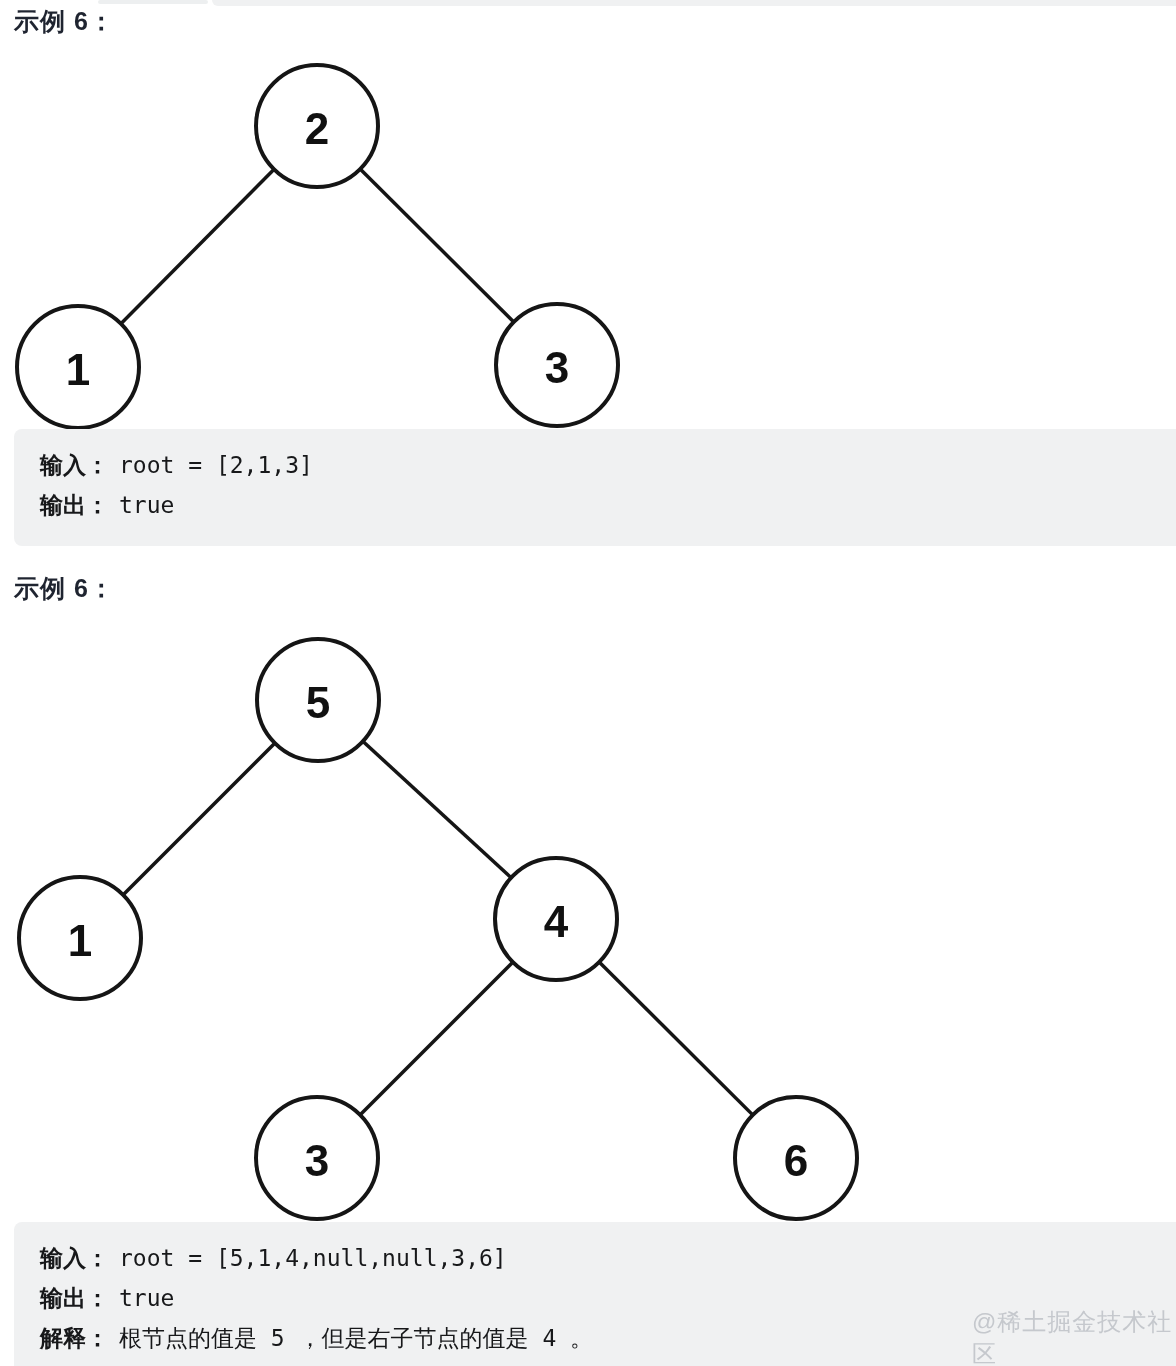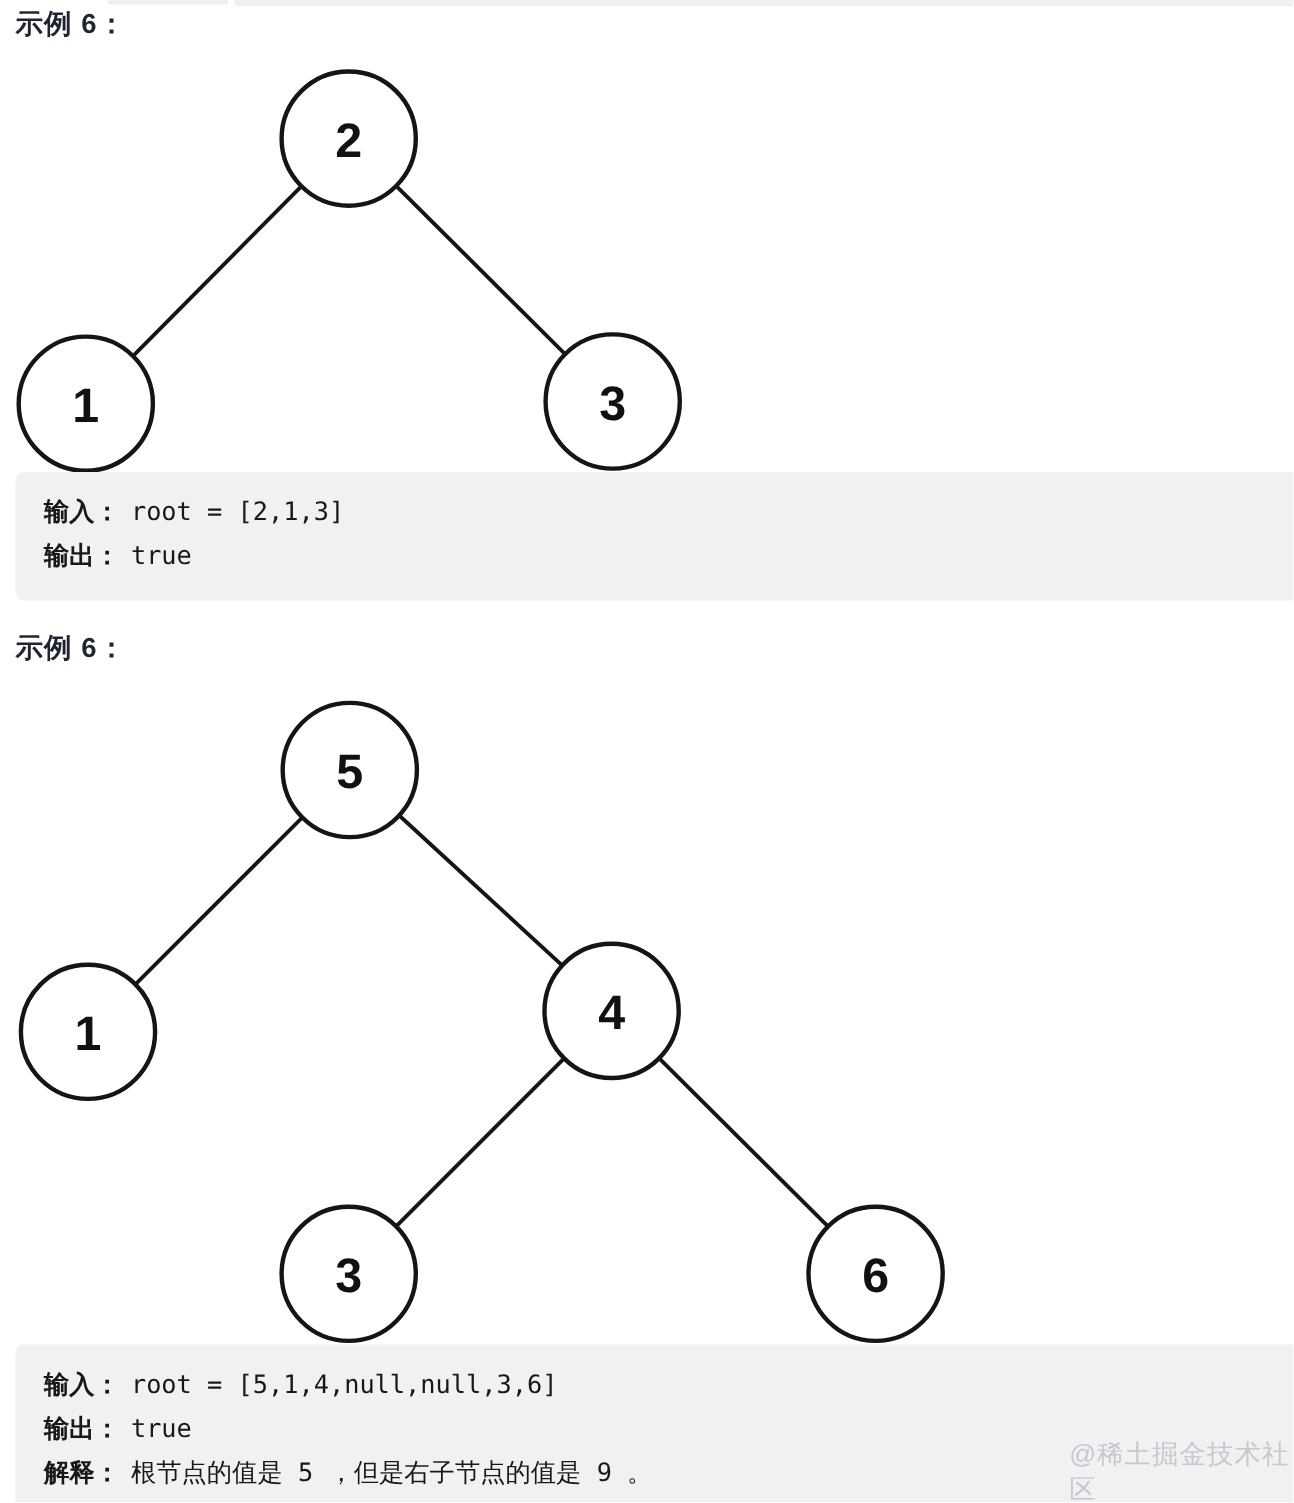--- a/index.html
+++ b/index.html
@@ -116,18 +116,18 @@
   <div class="code-block b1">
     <div class="io-line"><span class="io-label">输入：</span><span class="io-value">root = [2,1,3]</span></div>
     <div class="io-line"><span class="io-label">输出：</span><span class="io-value">true</span></div>
   </div>
 
   <h3 class="ex-title t2">示例 6：</h3>
 
   <div class="code-block b2">
     <div class="io-line"><span class="io-label">输入：</span><span class="io-value">root = [5,1,4,null,null,3,6]</span></div>
     <div class="io-line"><span class="io-label">输出：</span><span class="io-value">true</span></div>
-    <div class="io-line"><span class="io-label">解释：</span><span class="io-value">根节点的值是 5 ，但是右子节点的值是 9 。</span></div>
+    <div class="io-line"><span class="io-label">解释：</span><span class="io-value">根节点的值是 5 ，但是右子节点的值是 4 。</span></div>
   </div>
 
   <div class="watermark">@稀土掘金技术社区</div>
 
 </div>
 
 </body></html>

